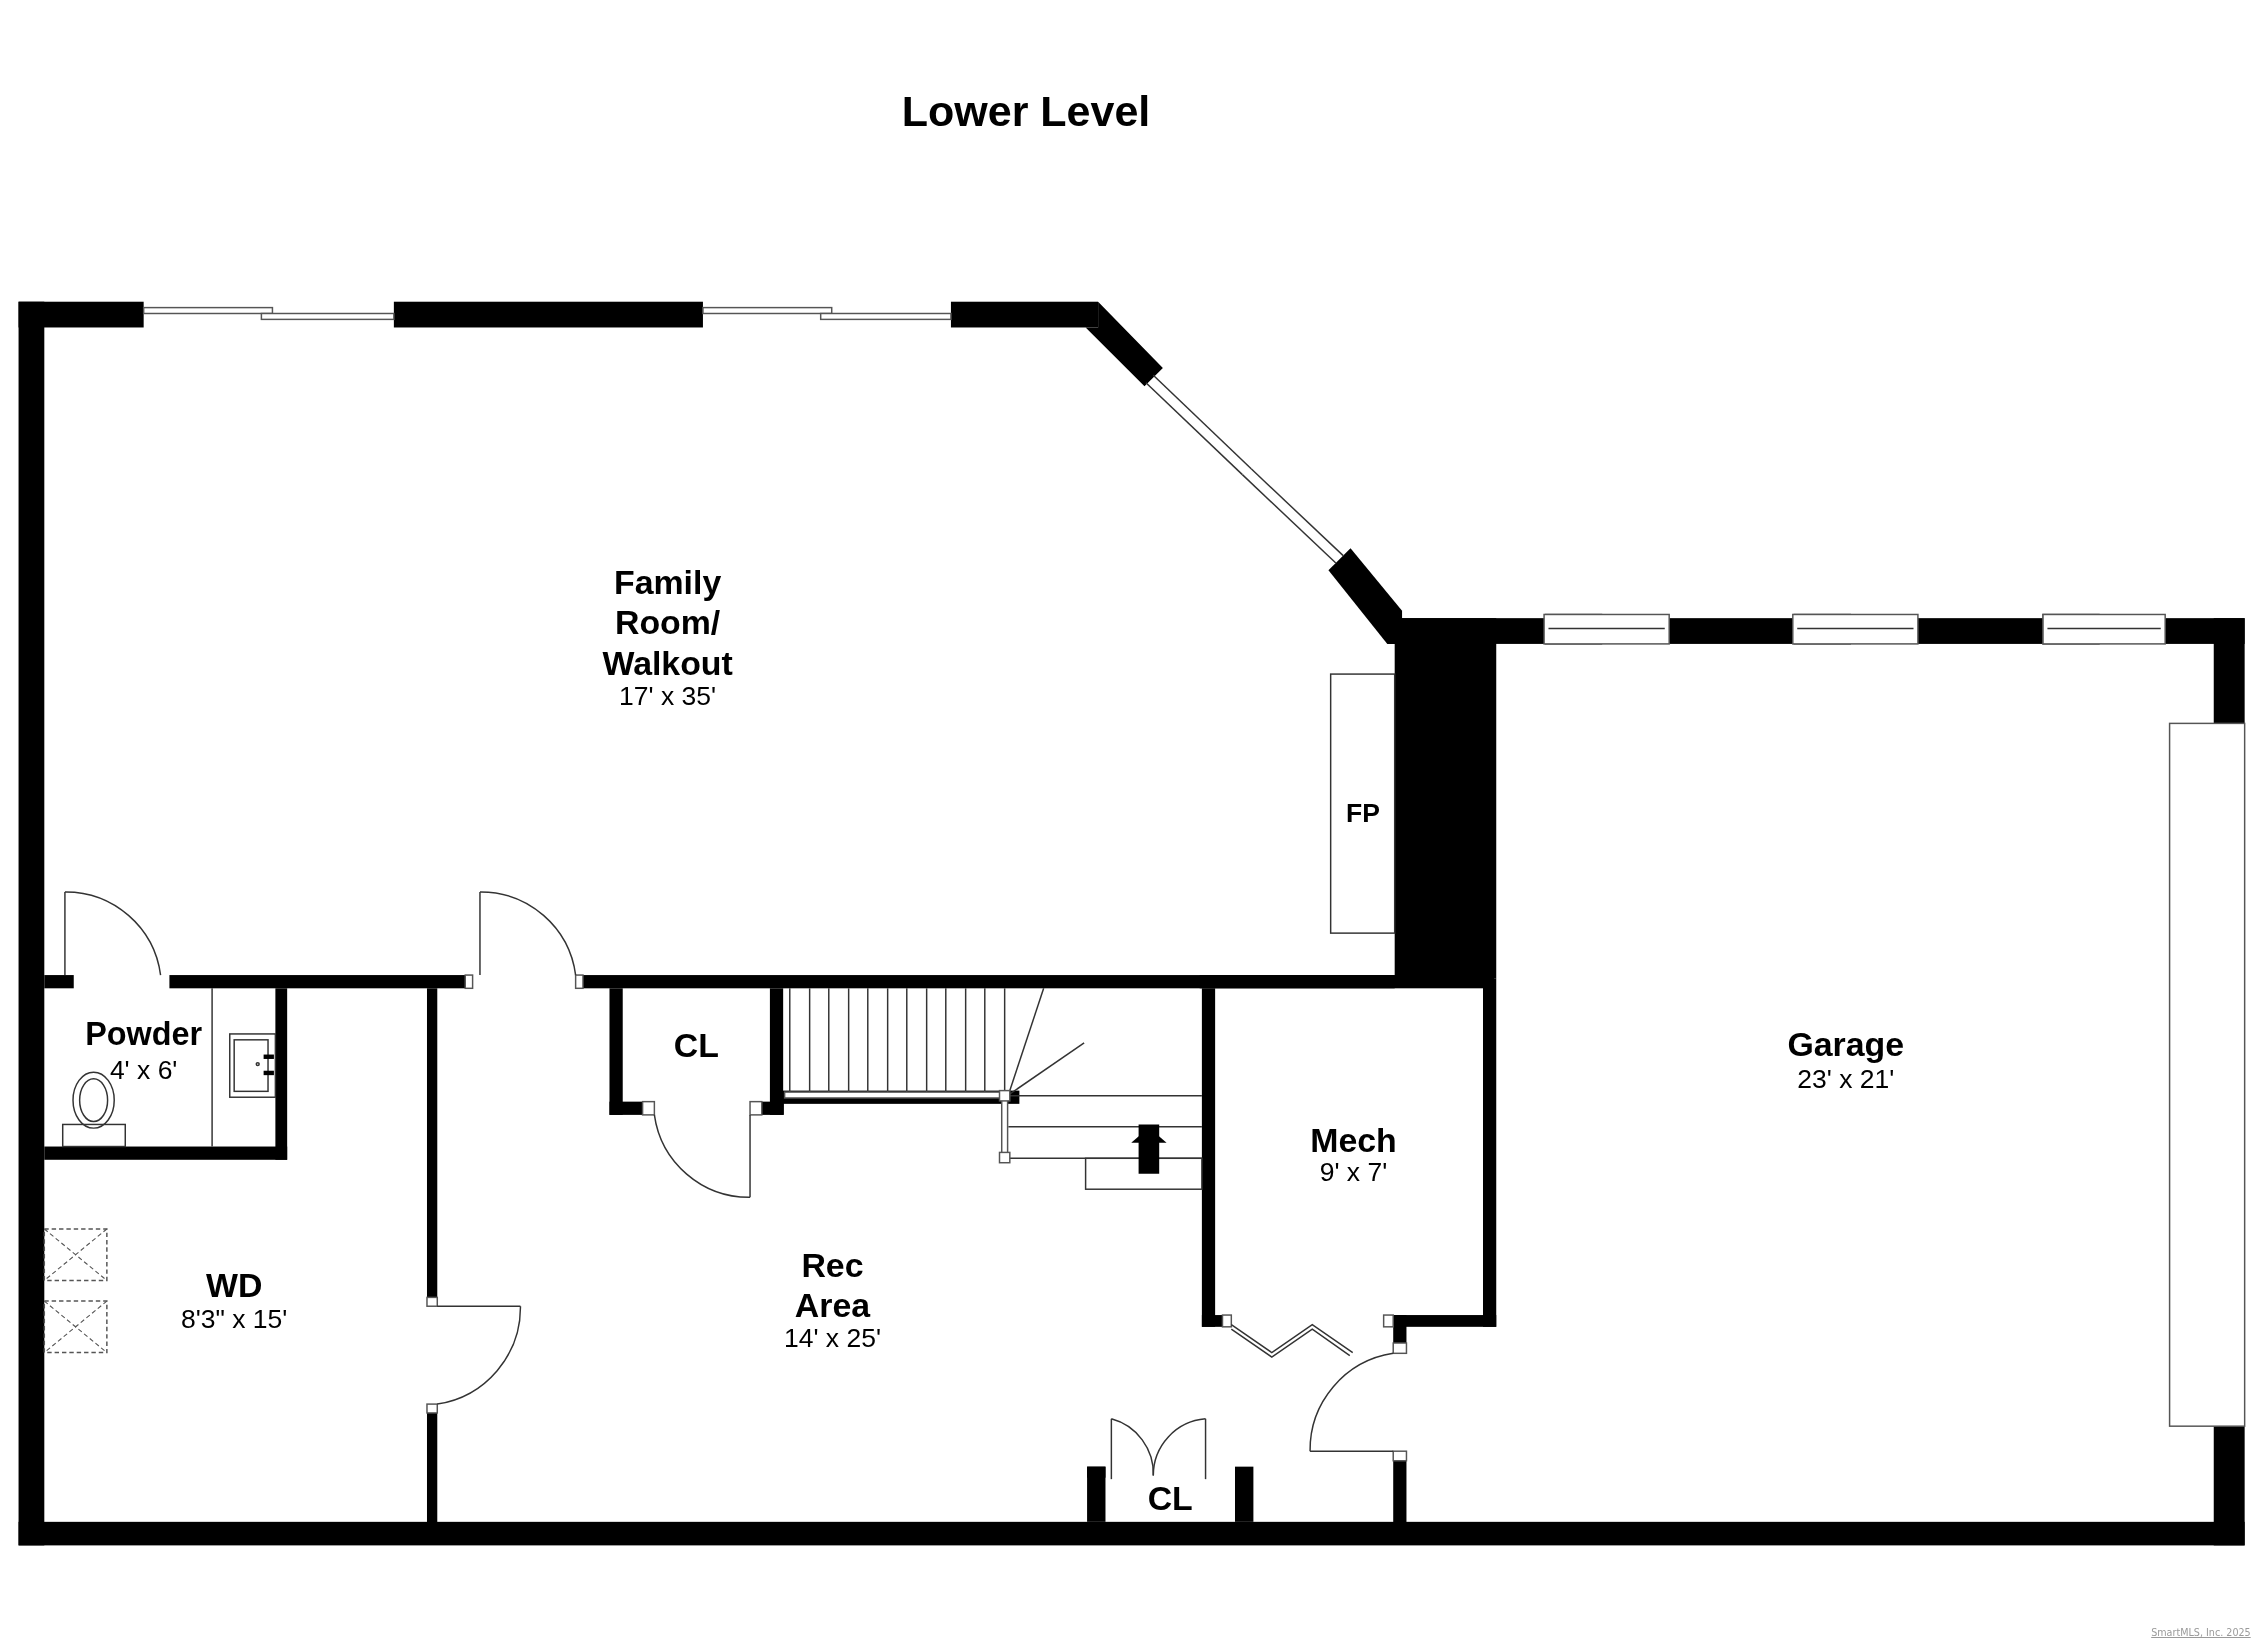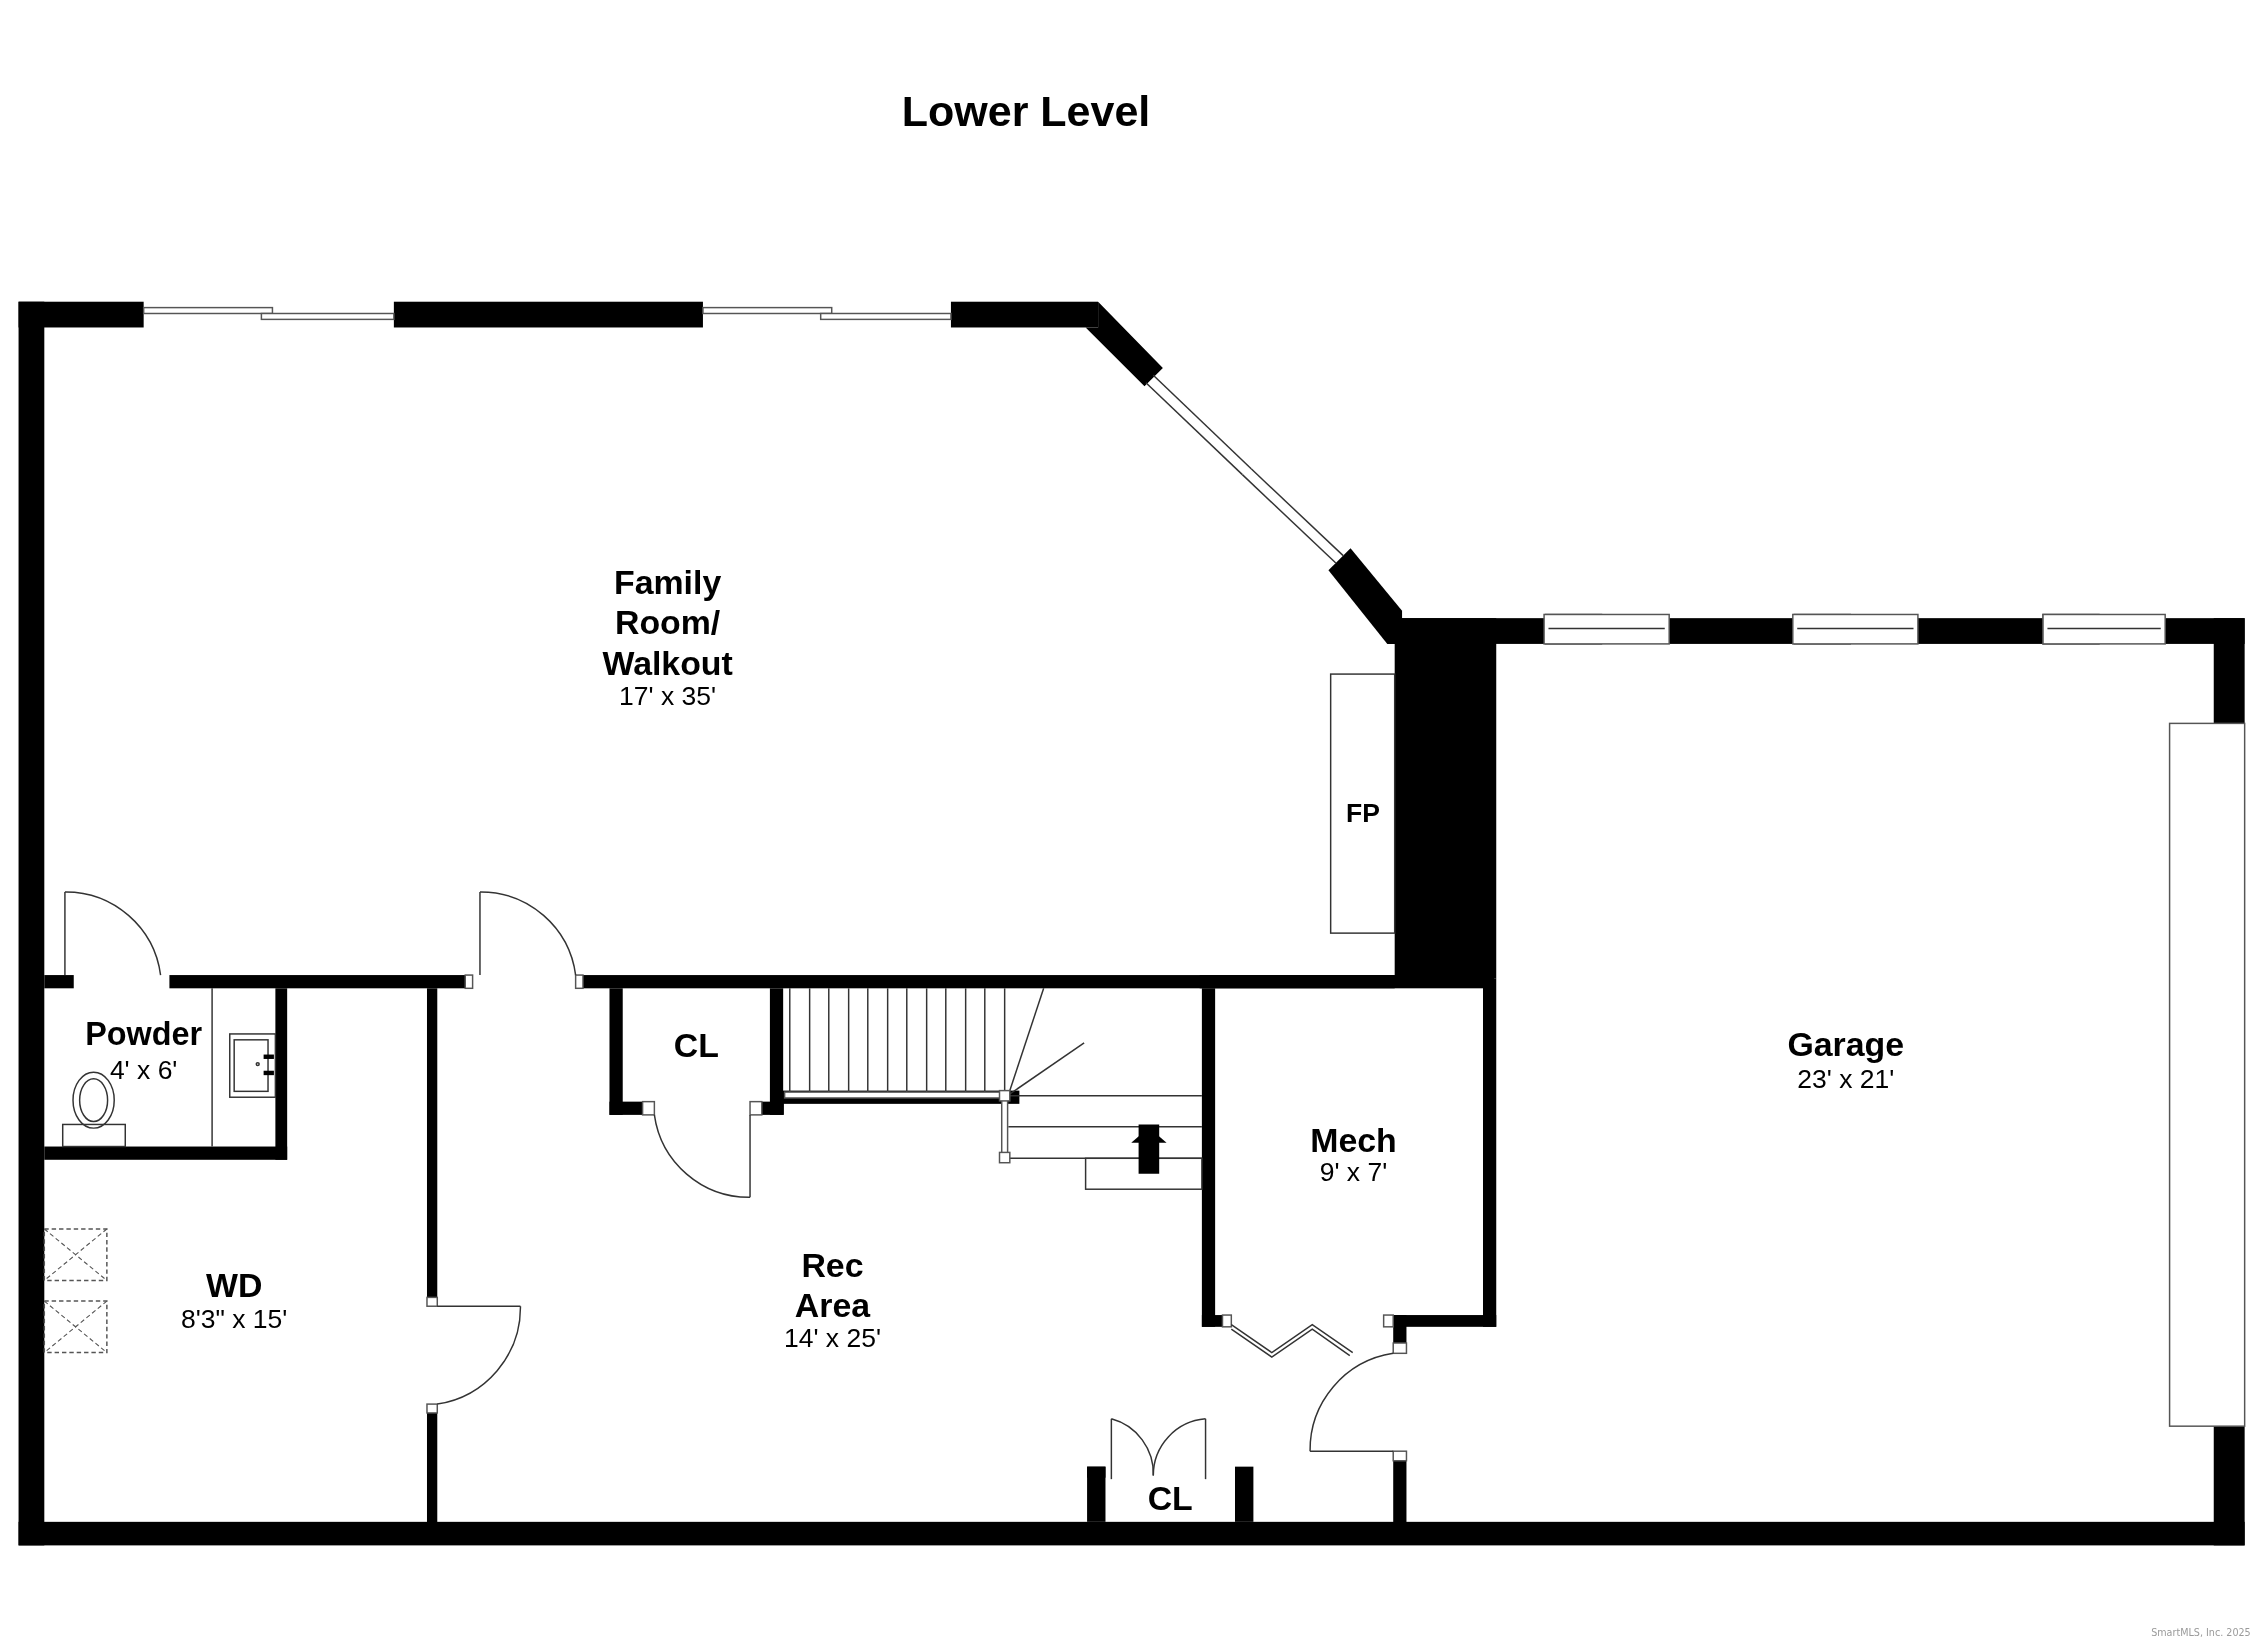--- a/index.html
+++ b/index.html
@@ -1,21 +1,21 @@
 <!DOCTYPE html>
 <html style="font-size:11.8px"><head>
 <meta charset="utf-8">
 <style>
   html, body { margin:0; padding:0; background:#ffffff; }
   body { width:2261px; height:1644px; position:relative; overflow:hidden; font-family:"Liberation Sans", sans-serif; }
   #plan { position:absolute; left:0; top:0; }
   .title { position:absolute; left:0; width:2052px; top:87px; text-align:center; font-weight:bold; font-size:43px; color:#000; }
   .room-name { font-family:"Liberation Sans", sans-serif; font-weight:bold; fill:#000; text-anchor:middle; }
   .room-dim { font-family:"Liberation Sans", sans-serif; fill:#000; text-anchor:middle; }
-  .footer { position:absolute; right:10.3px; bottom:5.9px; font-size:9.6px; color:#9a9a9a; font-family:"DejaVu Sans", sans-serif; }
+  .footer { position:absolute; right:10.3px; bottom:5.9px; font-size:9.6px; color:#9a9a9a; font-family:"DejaVu Sans", sans-serif;text-decoration:underline; }
   .wall { fill:#000; }
   .thin { fill:none; stroke:#333; stroke-width:2; }
   .win { fill:#fff; stroke:#555; stroke-width:2; }
   .jamb { fill:#fff; stroke:#555; stroke-width:2; }
 </style>
 </head>
 <body>
 
 <div class="title">Lower Level</div>
 

